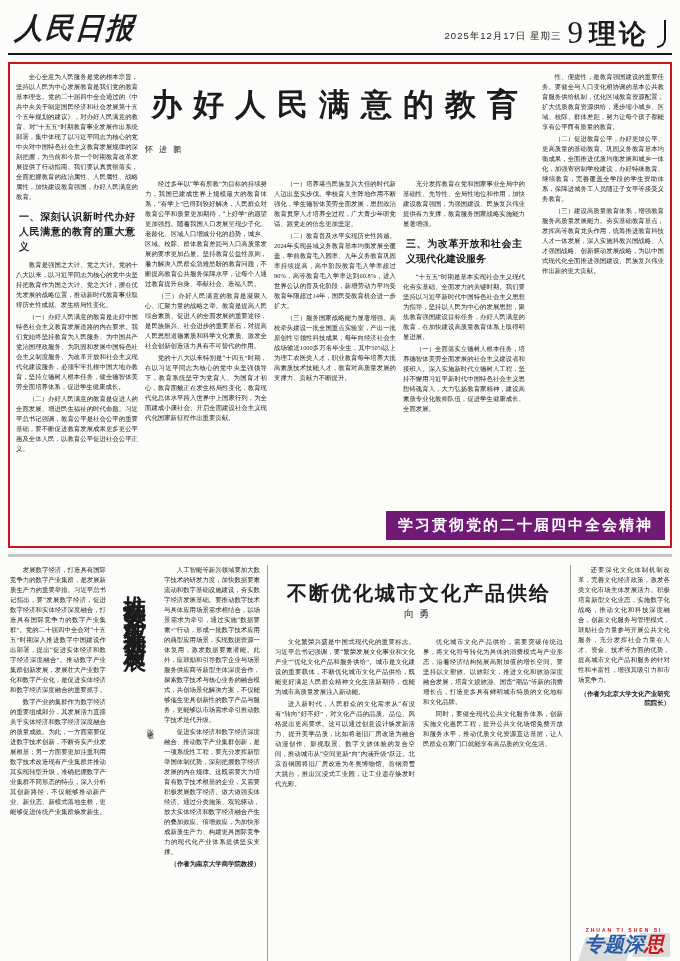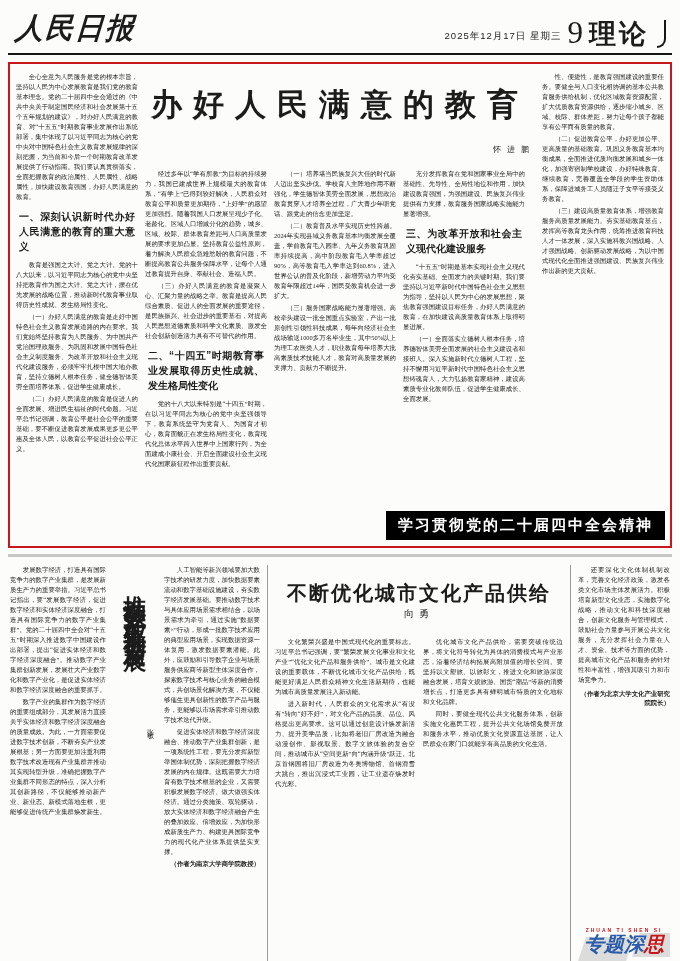--- a/index.html
+++ b/index.html
@@ -30,25 +30,25 @@
   .bt p { font-size:6.4px; line-height:1.56; text-align:justify; text-indent:2em; margin-bottom:2px; color:#222; }
   .sec-head {
     font-size:10px; font-weight:bold; font-family:"Liberation Sans", sans-serif;
     line-height:1.5; margin:7px 3px 6px; text-align:justify;
   }
   .center-area { flex:1; display:flex; flex-direction:column; overflow:hidden; }
   .main-title {
     text-align:center; font-size:31px; font-weight:bold; white-space:nowrap;
     font-family:"Liberation Sans", sans-serif; letter-spacing:11px; margin:12px 0 18px;
   }
-  .main-byline { text-align:right; font-size:8px; letter-spacing:6px; margin-bottom:14px; }
+  .main-byline { text-align:left; font-size:8px; letter-spacing:6px; margin-bottom:24px; }
   .center-cols { display:flex; gap:7px; flex:1; overflow:hidden; }
   .center-cols .ncol { width:122px; }
   .banner {
-    position:absolute; right:5px; bottom:6px; background:#000000; color:#fff;
+    position:absolute; right:5px; bottom:6px; background:#701a75; color:#fff;
     font-family:"Liberation Sans", sans-serif; font-weight:bold; font-size:15px;
     letter-spacing:2px; padding:5px 12px; white-space:nowrap;
   }
   .shadow-rule { height:3px; background:#c6c6c4; margin:6px 0 8px; }
   
   .bottom { display:flex; gap:7px; height:402px; overflow:hidden; padding:0 2px; }
   .vdiv { width:1px; background:#9a9a98; flex:none; }
   .art-left { width:250px; flex:none; display:flex; gap:6px; overflow:hidden; }
   .art-left .acol { width:96px; flex:none; overflow:hidden; }
   .vstrip { width:46px; flex:none; position:relative; display:flex; justify-content:center; padding-top:12px; }
@@ -102,21 +102,20 @@
       <p>（二）办好人民满意的教育是促进人的全面发展、增进民生福祉的时代命题。习近平总书记强调，教育公平是社会公平的重要基础，要不断促进教育发展成果更多更公平惠及全体人民，以教育公平促进社会公平正义。</p>
     </div>
 
     <div class="center-area">
       <div class="main-title">办好人民满意的教育</div>
       <div class="main-byline">怀进鹏</div>
       <div class="center-cols">
         <div class="ncol bt">
           <p>经过多年以“学有所教”为目标的持续努力，我国已建成世界上规模最大的教育体系，“有学上”已得到较好解决，人民群众对教育公平和质量更加期待，“上好学”的愿望更加强烈。随着我国人口发展呈现少子化、老龄化、区域人口增减分化的趋势，城乡、区域、校际、群体教育差距与人口高质量发展的要求更加凸显。坚持教育公益性原则，着力解决人民群众急难愁盼的教育问题，不断提高教育公共服务保障水平，让每个人通过教育提升自身、奉献社会、造福人民。</p>
           <p>（三）办好人民满意的教育是凝聚人心、汇聚力量的战略之举。教育是提高人民综合素质、促进人的全面发展的重要途径，是民族振兴、社会进步的重要基石，对提高人民思想道德素质和科学文化素质、激发全社会创新创造活力具有不可替代的作用。</p>
-          <div class="sec-head">二、“十四五”时期教育事业发展取得历史性成就、发生格局性变化</div>
           <p>党的十八大以来特别是“十四五”时期，在以习近平同志为核心的党中央坚强领导下，教育系统坚守为党育人、为国育才初心，教育面貌正在发生格局性变化，教育现代化总体水平跨入世界中上国家行列，为全面建成小康社会、开启全面建设社会主义现代化国家新征程作出重要贡献。</p>
         </div>
         <div class="ncol bt">
           <p>（一）培养堪当民族复兴大任的时代新人迈出坚实步伐。学校育人主阵地作用不断强化，学生德智体美劳全面发展，思想政治教育贯穿人才培养全过程，广大青少年听党话、跟党走的信念更加坚定。</p>
           <p>（二）教育普及水平实现历史性跨越。2024年实现县域义务教育基本均衡发展全覆盖，学前教育毛入园率、九年义务教育巩固率持续提高，高中阶段教育毛入学率超过90%，高等教育毛入学率达到60.8%，进入世界公认的普及化阶段，新增劳动力平均受教育年限超过14年，国民受教育机会进一步扩大。</p>
           <p>（三）服务国家战略能力显著增强。高校牵头建设一批全国重点实验室，产出一批原创性引领性科技成果，每年向经济社会主战场输送1000多万名毕业生，其中50%以上为理工农医类人才，职业教育每年培养大批高素质技术技能人才，教育对高质量发展的支撑力、贡献力不断提升。</p>
         </div>
         <div class="ncol bt">
           <p>充分发挥教育在党和国家事业全局中的基础性、先导性、全局性地位和作用，加快建设教育强国，为强国建设、民族复兴伟业提供有力支撑，教育服务国家战略实施能力显著增强。</p>
           <div class="sec-head">三、为改革开放和社会主义现代化建设服务</div>

